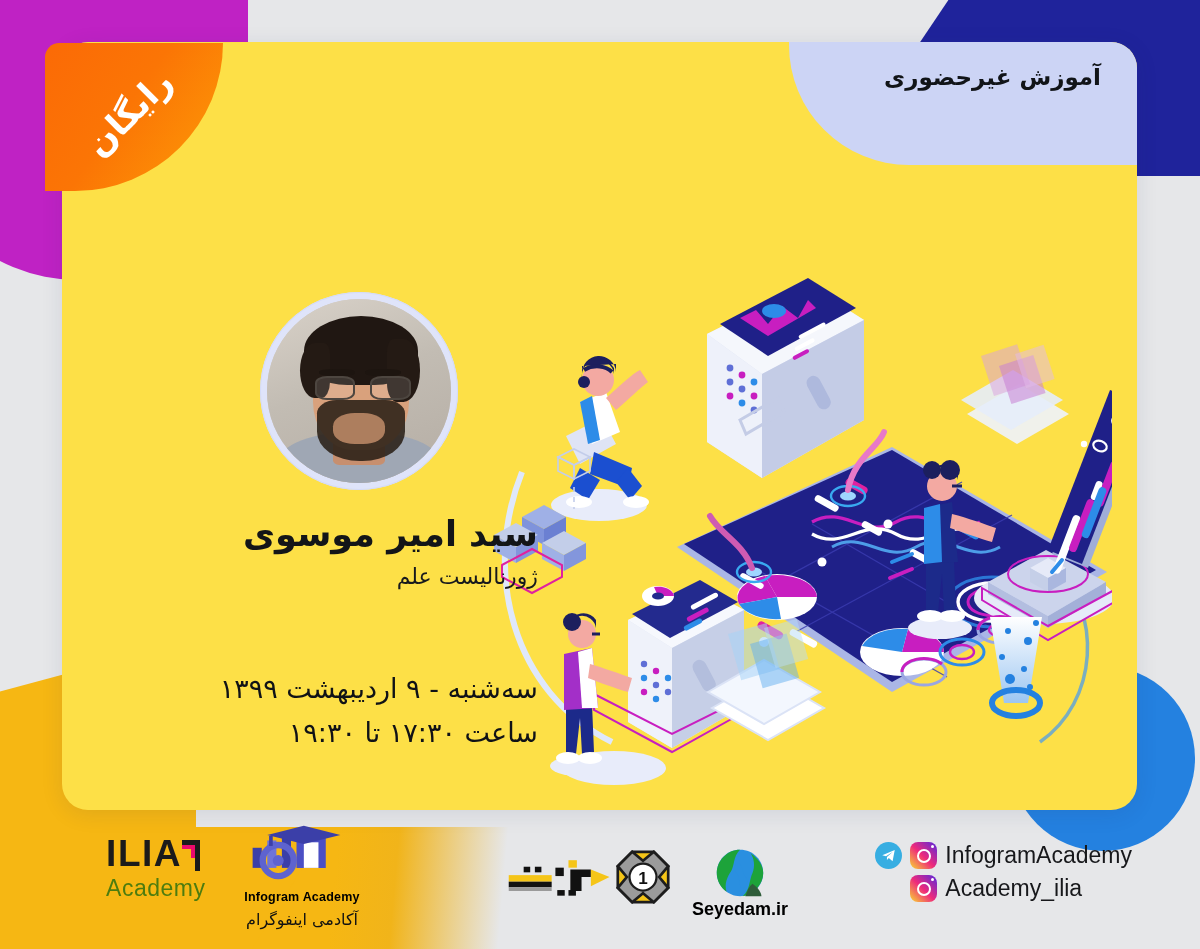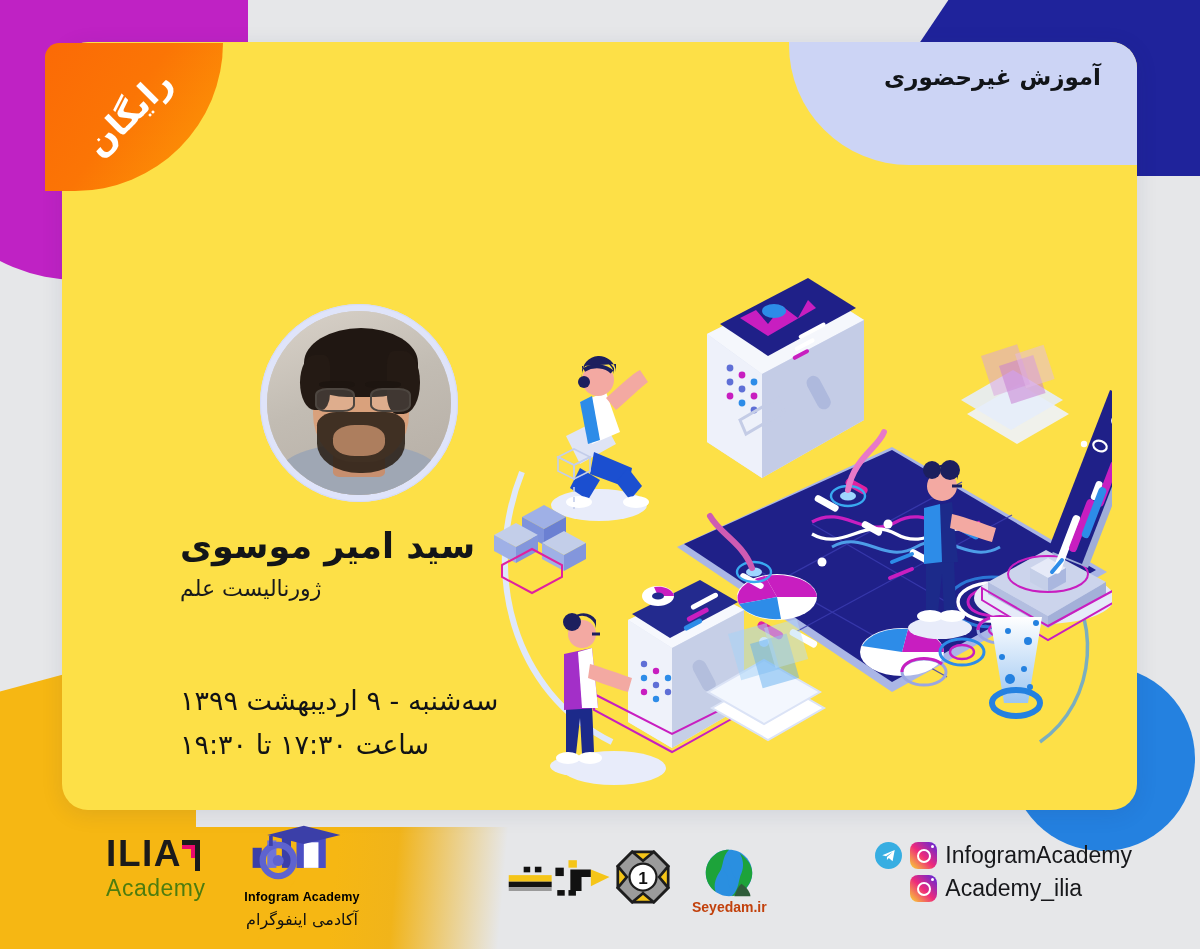--- a/index.html
+++ b/index.html
@@ -120,23 +120,23 @@
     font-weight:700;
     line-height:1.40;
     direction:rtl;
     z-index:5;
   }
   .title .l2{ display:block; }
 
   
   .speaker{
     position:absolute;
-    left:118px; top:262px;
+    left:118px; top:250px;
     width:358px;
-    text-align:left;
+    text-align:right;
     z-index:5;
   }
   .avatar-ring{
     width:198px; height:198px;
     margin:0 auto;
     border-radius:50%;
     background:#dfe4fa;
     padding:7px;
     box-shadow:0 0 0 1px #d4dbf8 inset;
   }
@@ -242,21 +242,21 @@
     font-size:16px; color:#111; margin-top:6px; direction:rtl;
   }
 
   
   .yektanet{ left:505px; top:46px; }
   
   .octa{ left:616px; top:40px; }
   
   .seyedam{ left:692px; top:38px; text-align:center; }
   .seyedam-txt{
-    font-size:14px; font-weight:700; color:#c2410c;
+    font-size:18px; font-weight:700; color:#000000;
     direction:ltr; margin-top:1px;
     font-family:"Liberation Sans",sans-serif;
   }
 
   
   .social{ right:68px; top:32px; left:auto; display:block; }
   .social-row{ display:flex; align-items:center; gap:8px; direction:ltr; margin-bottom:6px; }
   .social-handle{
     font-size:23px; color:#17181b; direction:ltr;
     font-family:"Liberation Sans",sans-serif;

